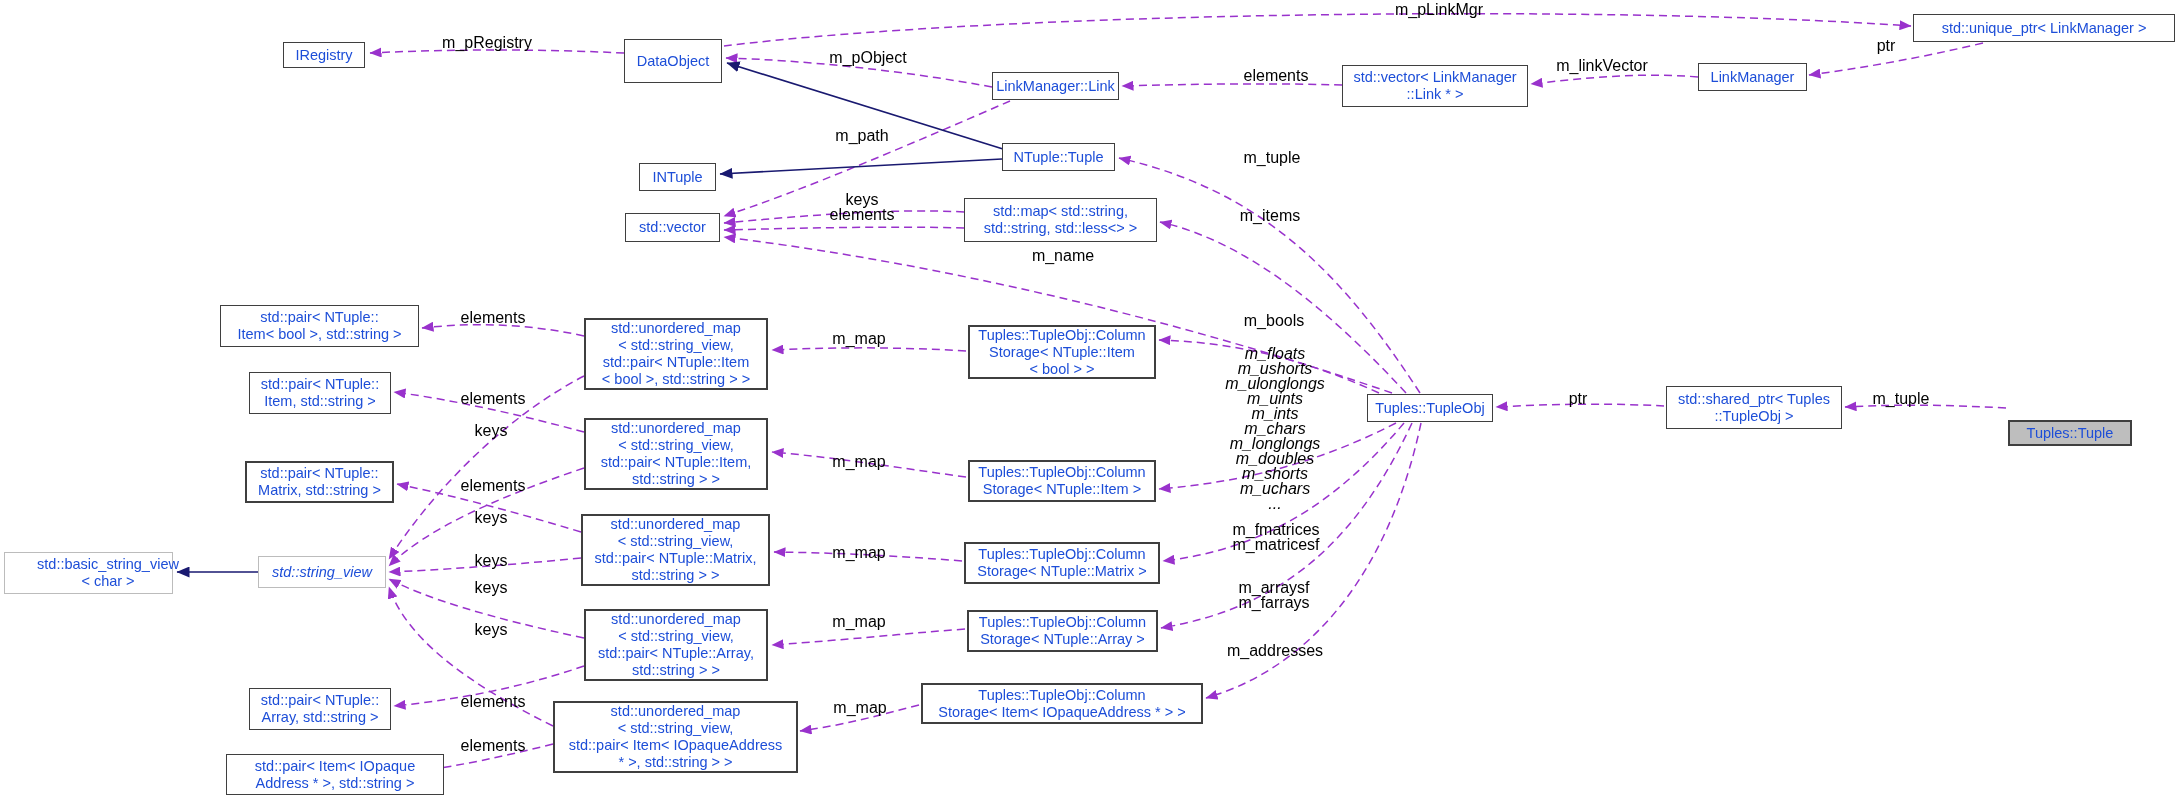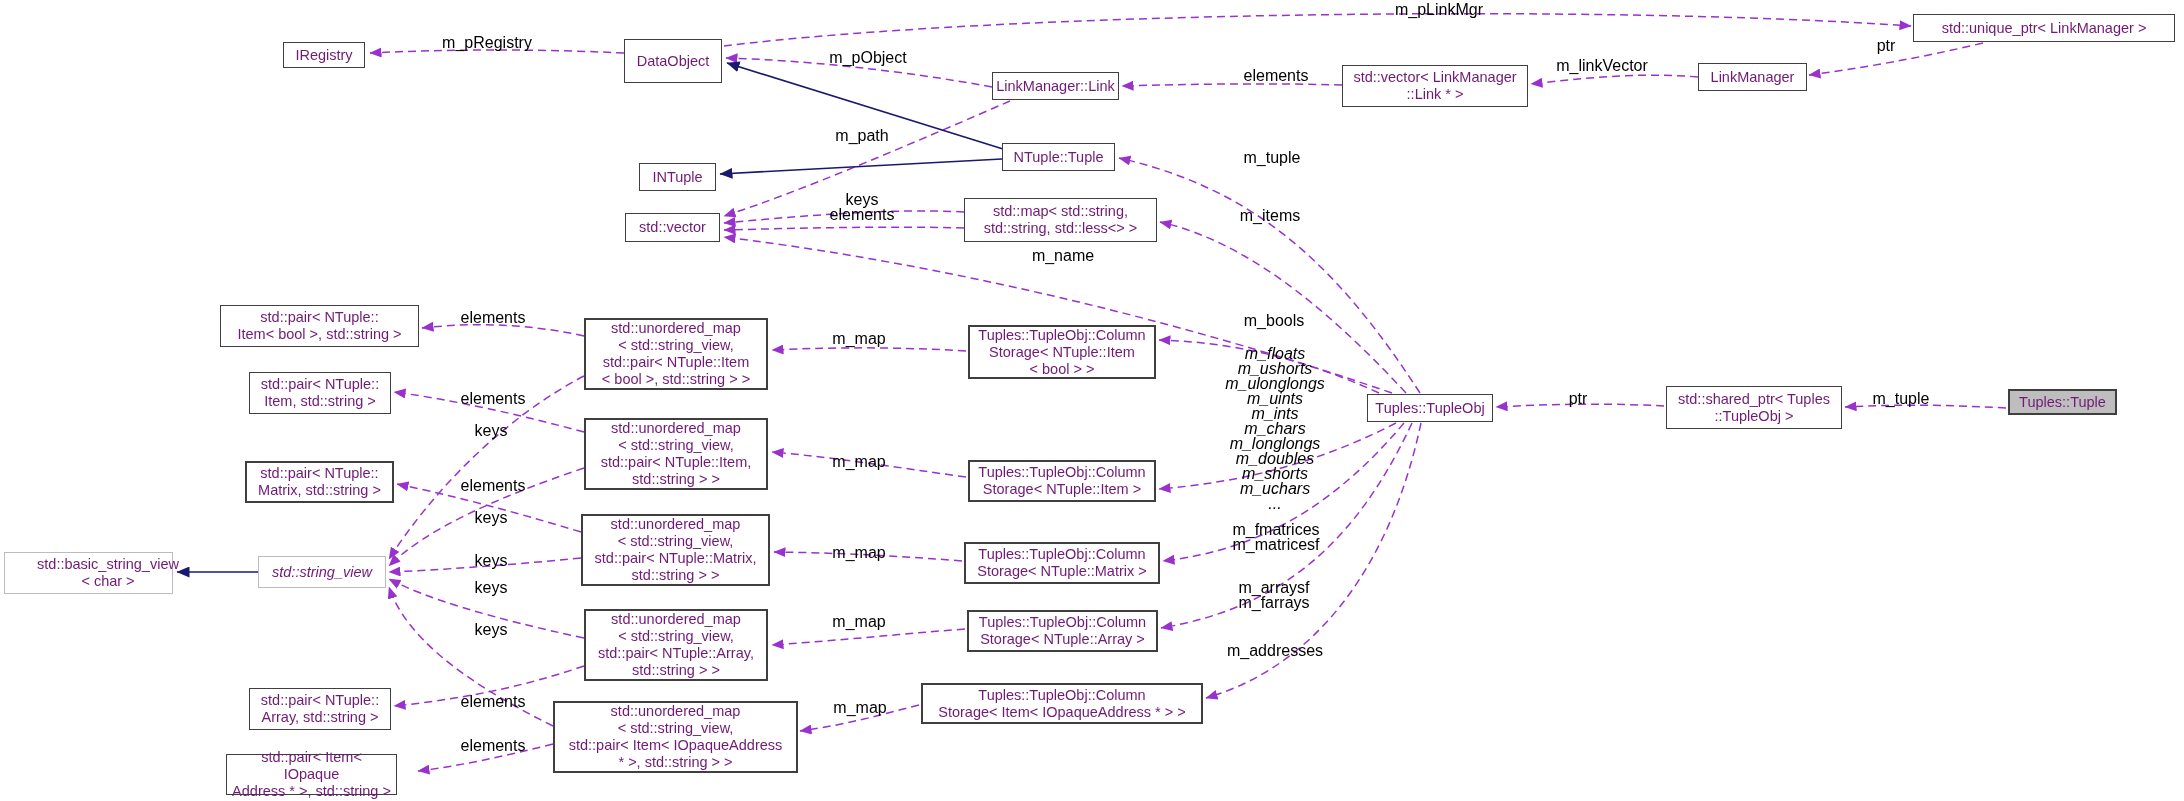--- a/index.html
+++ b/index.html
@@ -1,20 +1,20 @@
 <!DOCTYPE html>
 <html><head>
 <meta charset="utf-8">
 <style>
   html,body{margin:0;padding:0;background:#ffffff;}
   #canvas{position:relative;width:2184px;height:801px;background:#ffffff;overflow:hidden;
           font-family:"Liberation Sans", sans-serif;}
   #edges{position:absolute;left:0;top:0;z-index:1;}
   .node{position:absolute;z-index:2;box-sizing:border-box;background:#ffffff;
-        border:2px solid #3f3f3f;color:#701a75;font-size:14.5px;line-height:17px;
+        border:2px solid #3f3f3f;color:#1d4ed8;font-size:14.5px;line-height:17px;
         text-align:center;white-space:pre-line;display:flex;align-items:center;
         justify-content:center;padding:2px 5px;}
   .node.thin{border-width:1.5px;}
   .node.external{border:1.5px solid #bcbcbc;}
   .node.selected{background:#bebebe;}
   .elabel{position:absolute;z-index:3;transform:translateX(-50%);color:#000;
           font-size:16px;line-height:15px;text-align:center;white-space:pre-line;}
 </style>
 </head>
 <body>
@@ -81,33 +81,33 @@
   <div class="node thin" style="left:1698px;top:63px;width:109px;height:28px;">LinkManager</div>
   <div class="node thin" style="left:1913px;top:14px;width:262px;height:28px;">std::unique_ptr&lt; LinkManager &gt;</div>
   <div class="node thin" style="left:639px;top:163px;width:77px;height:28px;">INTuple</div>
   <div class="node thin" style="left:1002px;top:143px;width:113px;height:28px;">NTuple::Tuple</div>
   <div class="node thin" style="left:625px;top:213px;width:95px;height:29px;">std::vector</div>
   <div class="node thin" style="left:964px;top:198px;width:193px;height:44px;">std::map&lt; std::string,
 std::string, std::less&lt;&gt; &gt;</div>
   <div class="node thin" style="left:1367px;top:394px;width:126px;height:28px;">Tuples::TupleObj</div>
   <div class="node thin" style="left:1666px;top:386px;width:176px;height:43px;">std::shared_ptr&lt; Tuples
 ::TupleObj &gt;</div>
-  <div class="node selected" style="left:2008px;top:389px;width:109px;height:26px;">Tuples::Tuple</div>
+  <div class="node selected" style="left:2008px;top:420px;width:124px;height:26px;">Tuples::Tuple</div>
   <div class="node thin" style="left:220px;top:305px;width:199px;height:42px;">std::pair&lt; NTuple::
 Item&lt; bool &gt;, std::string &gt;</div>
   <div class="node thin" style="left:249px;top:372px;width:142px;height:42px;">std::pair&lt; NTuple::
 Item, std::string &gt;</div>
   <div class="node" style="left:245px;top:461px;width:149px;height:42px;">std::pair&lt; NTuple::
 Matrix, std::string &gt;</div>
   <div class="node external" style="left:4px;top:552px;width:169px;height:42px;padding-left:44px;">std::basic_string_view
 &lt; char &gt;</div>
   <div class="node external" style="left:258px;top:556px;width:128px;height:32px;font-style:italic;">std::string_view</div>
   <div class="node thin" style="left:249px;top:688px;width:142px;height:42px;">std::pair&lt; NTuple::
 Array, std::string &gt;</div>
-  <div class="node thin" style="left:226px;top:754px;width:171px;height:41px;">std::pair&lt; Item&lt; IOpaque
+  <div class="node thin" style="left:226px;top:754px;width:218px;height:41px;">std::pair&lt; Item&lt; IOpaque
 Address * &gt;, std::string &gt;</div>
   <div class="node" style="left:584px;top:318px;width:184px;height:72px;">std::unordered_map
 &lt; std::string_view,
 std::pair&lt; NTuple::Item
 &lt; bool &gt;, std::string &gt; &gt;</div>
   <div class="node" style="left:584px;top:418px;width:184px;height:72px;">std::unordered_map
 &lt; std::string_view,
 std::pair&lt; NTuple::Item,
 std::string &gt; &gt;</div>
   <div class="node" style="left:581px;top:514px;width:189px;height:72px;">std::unordered_map

